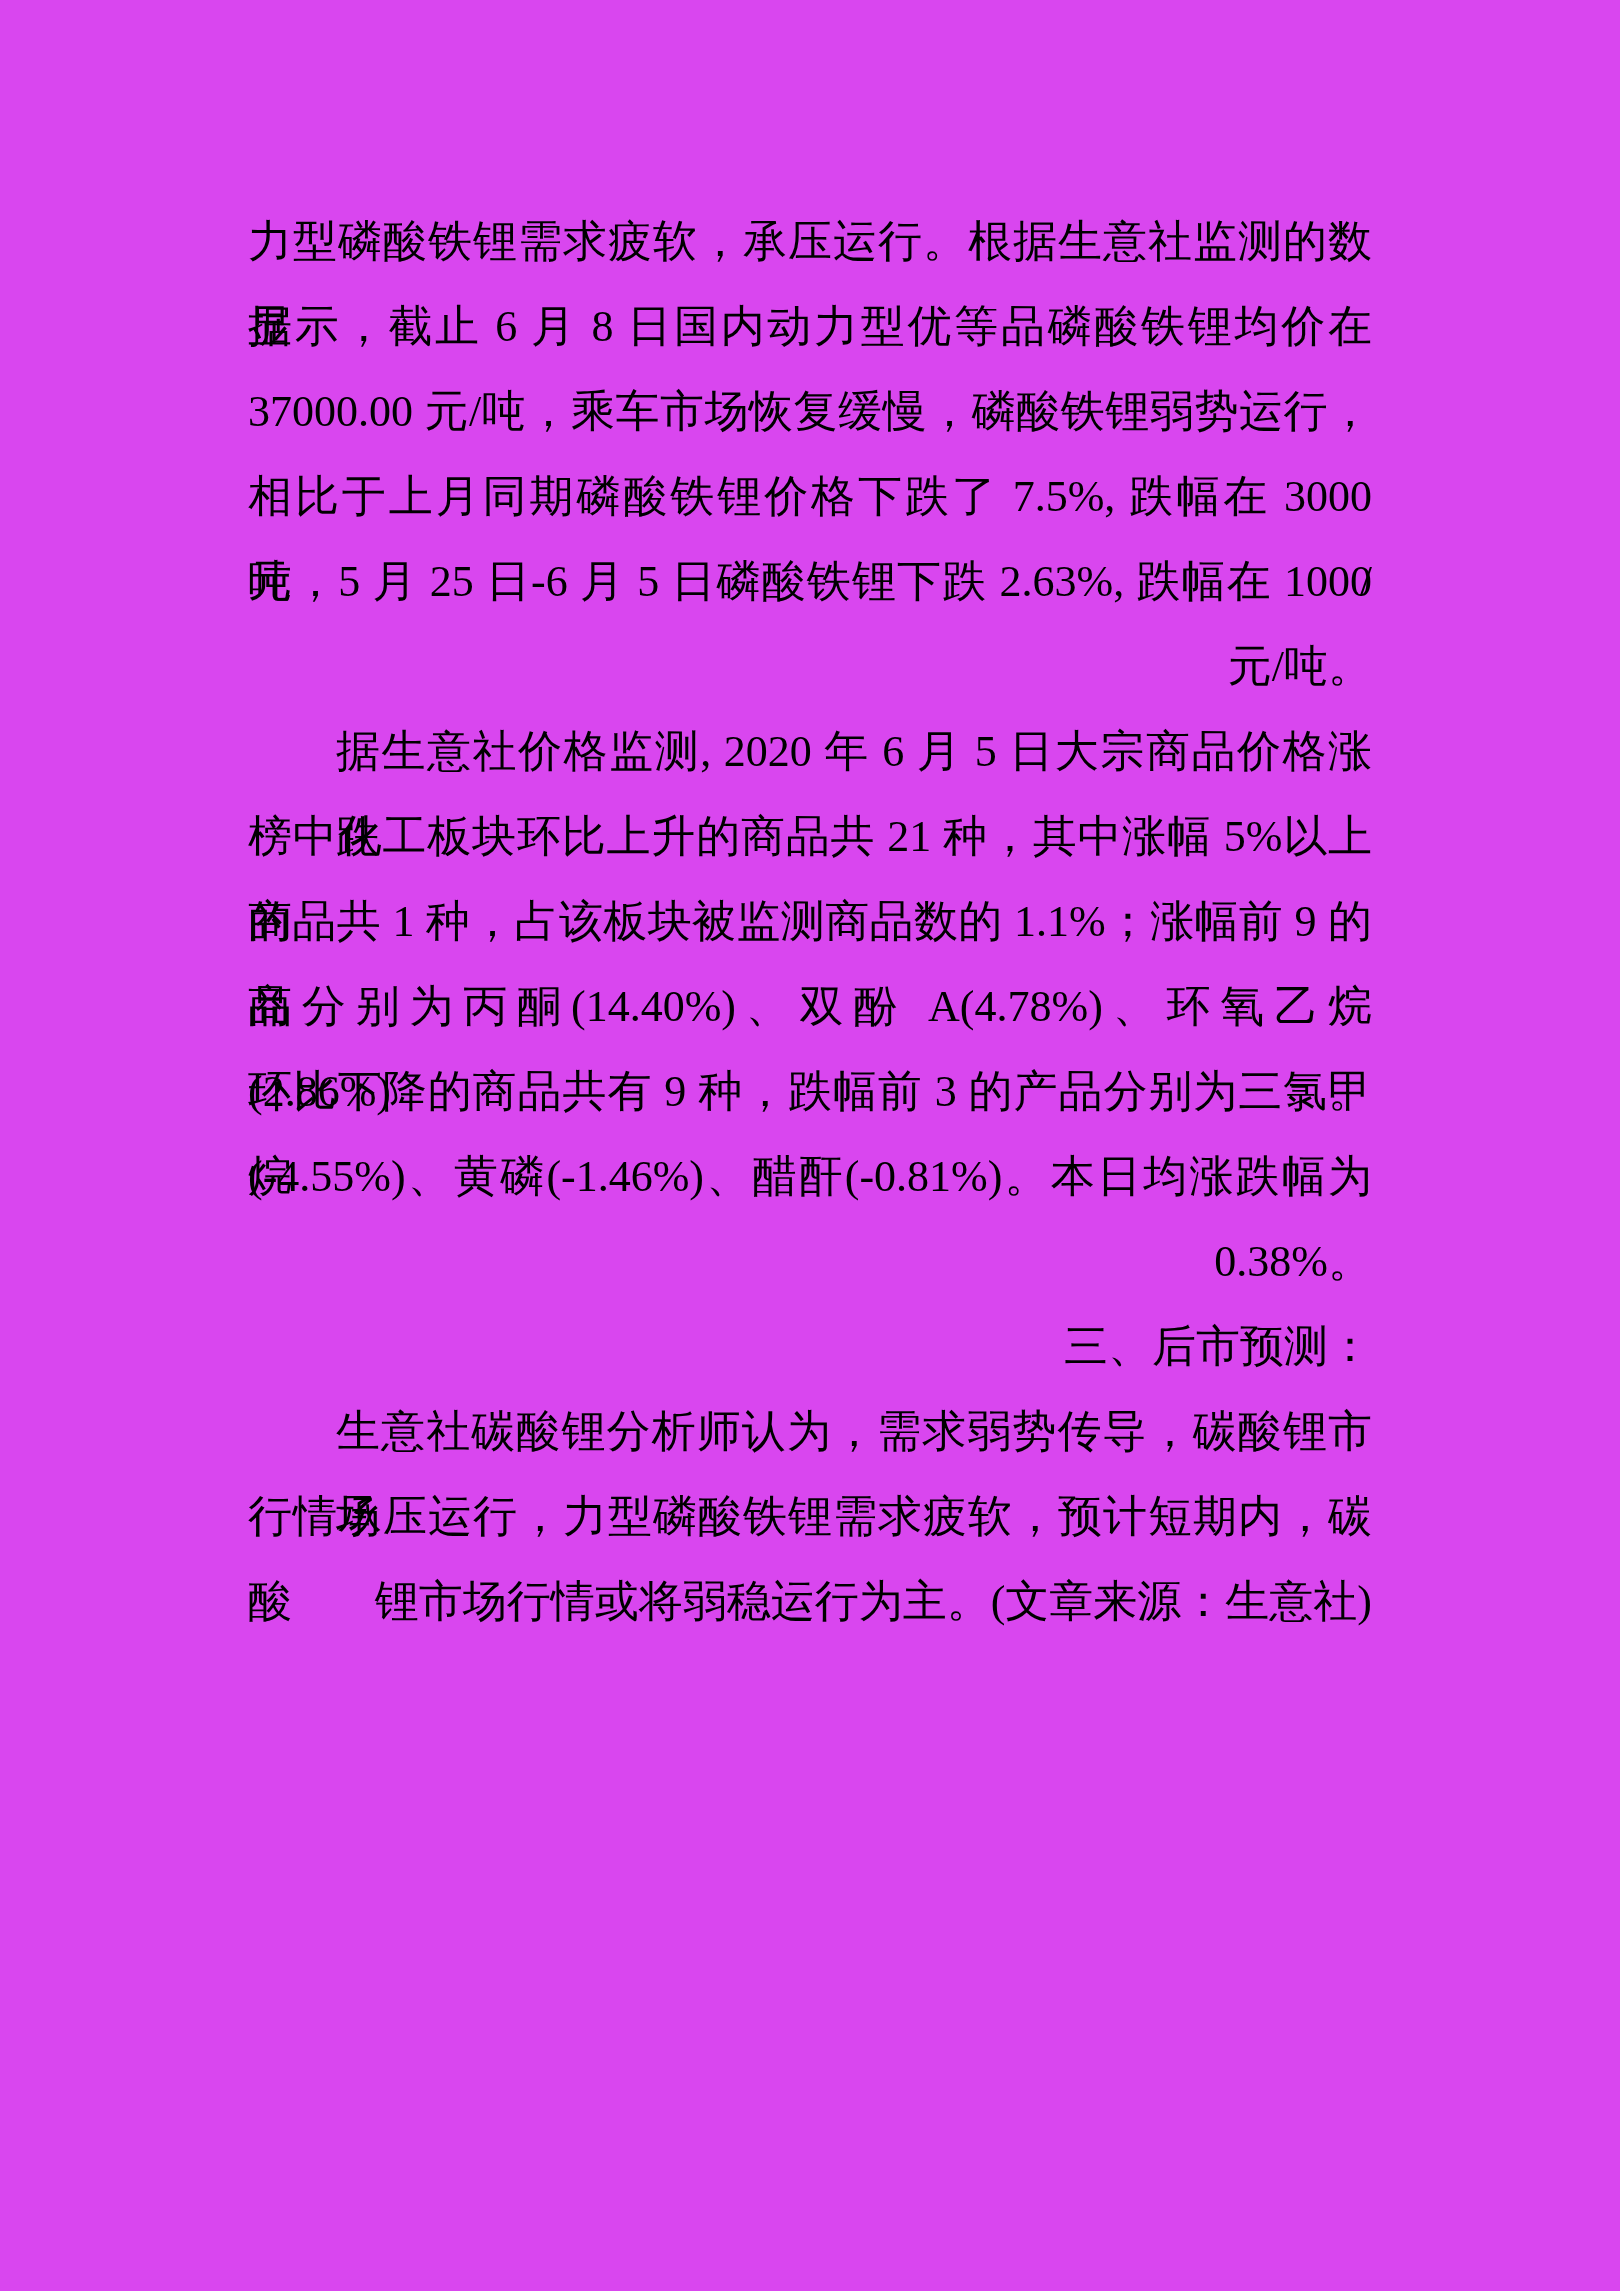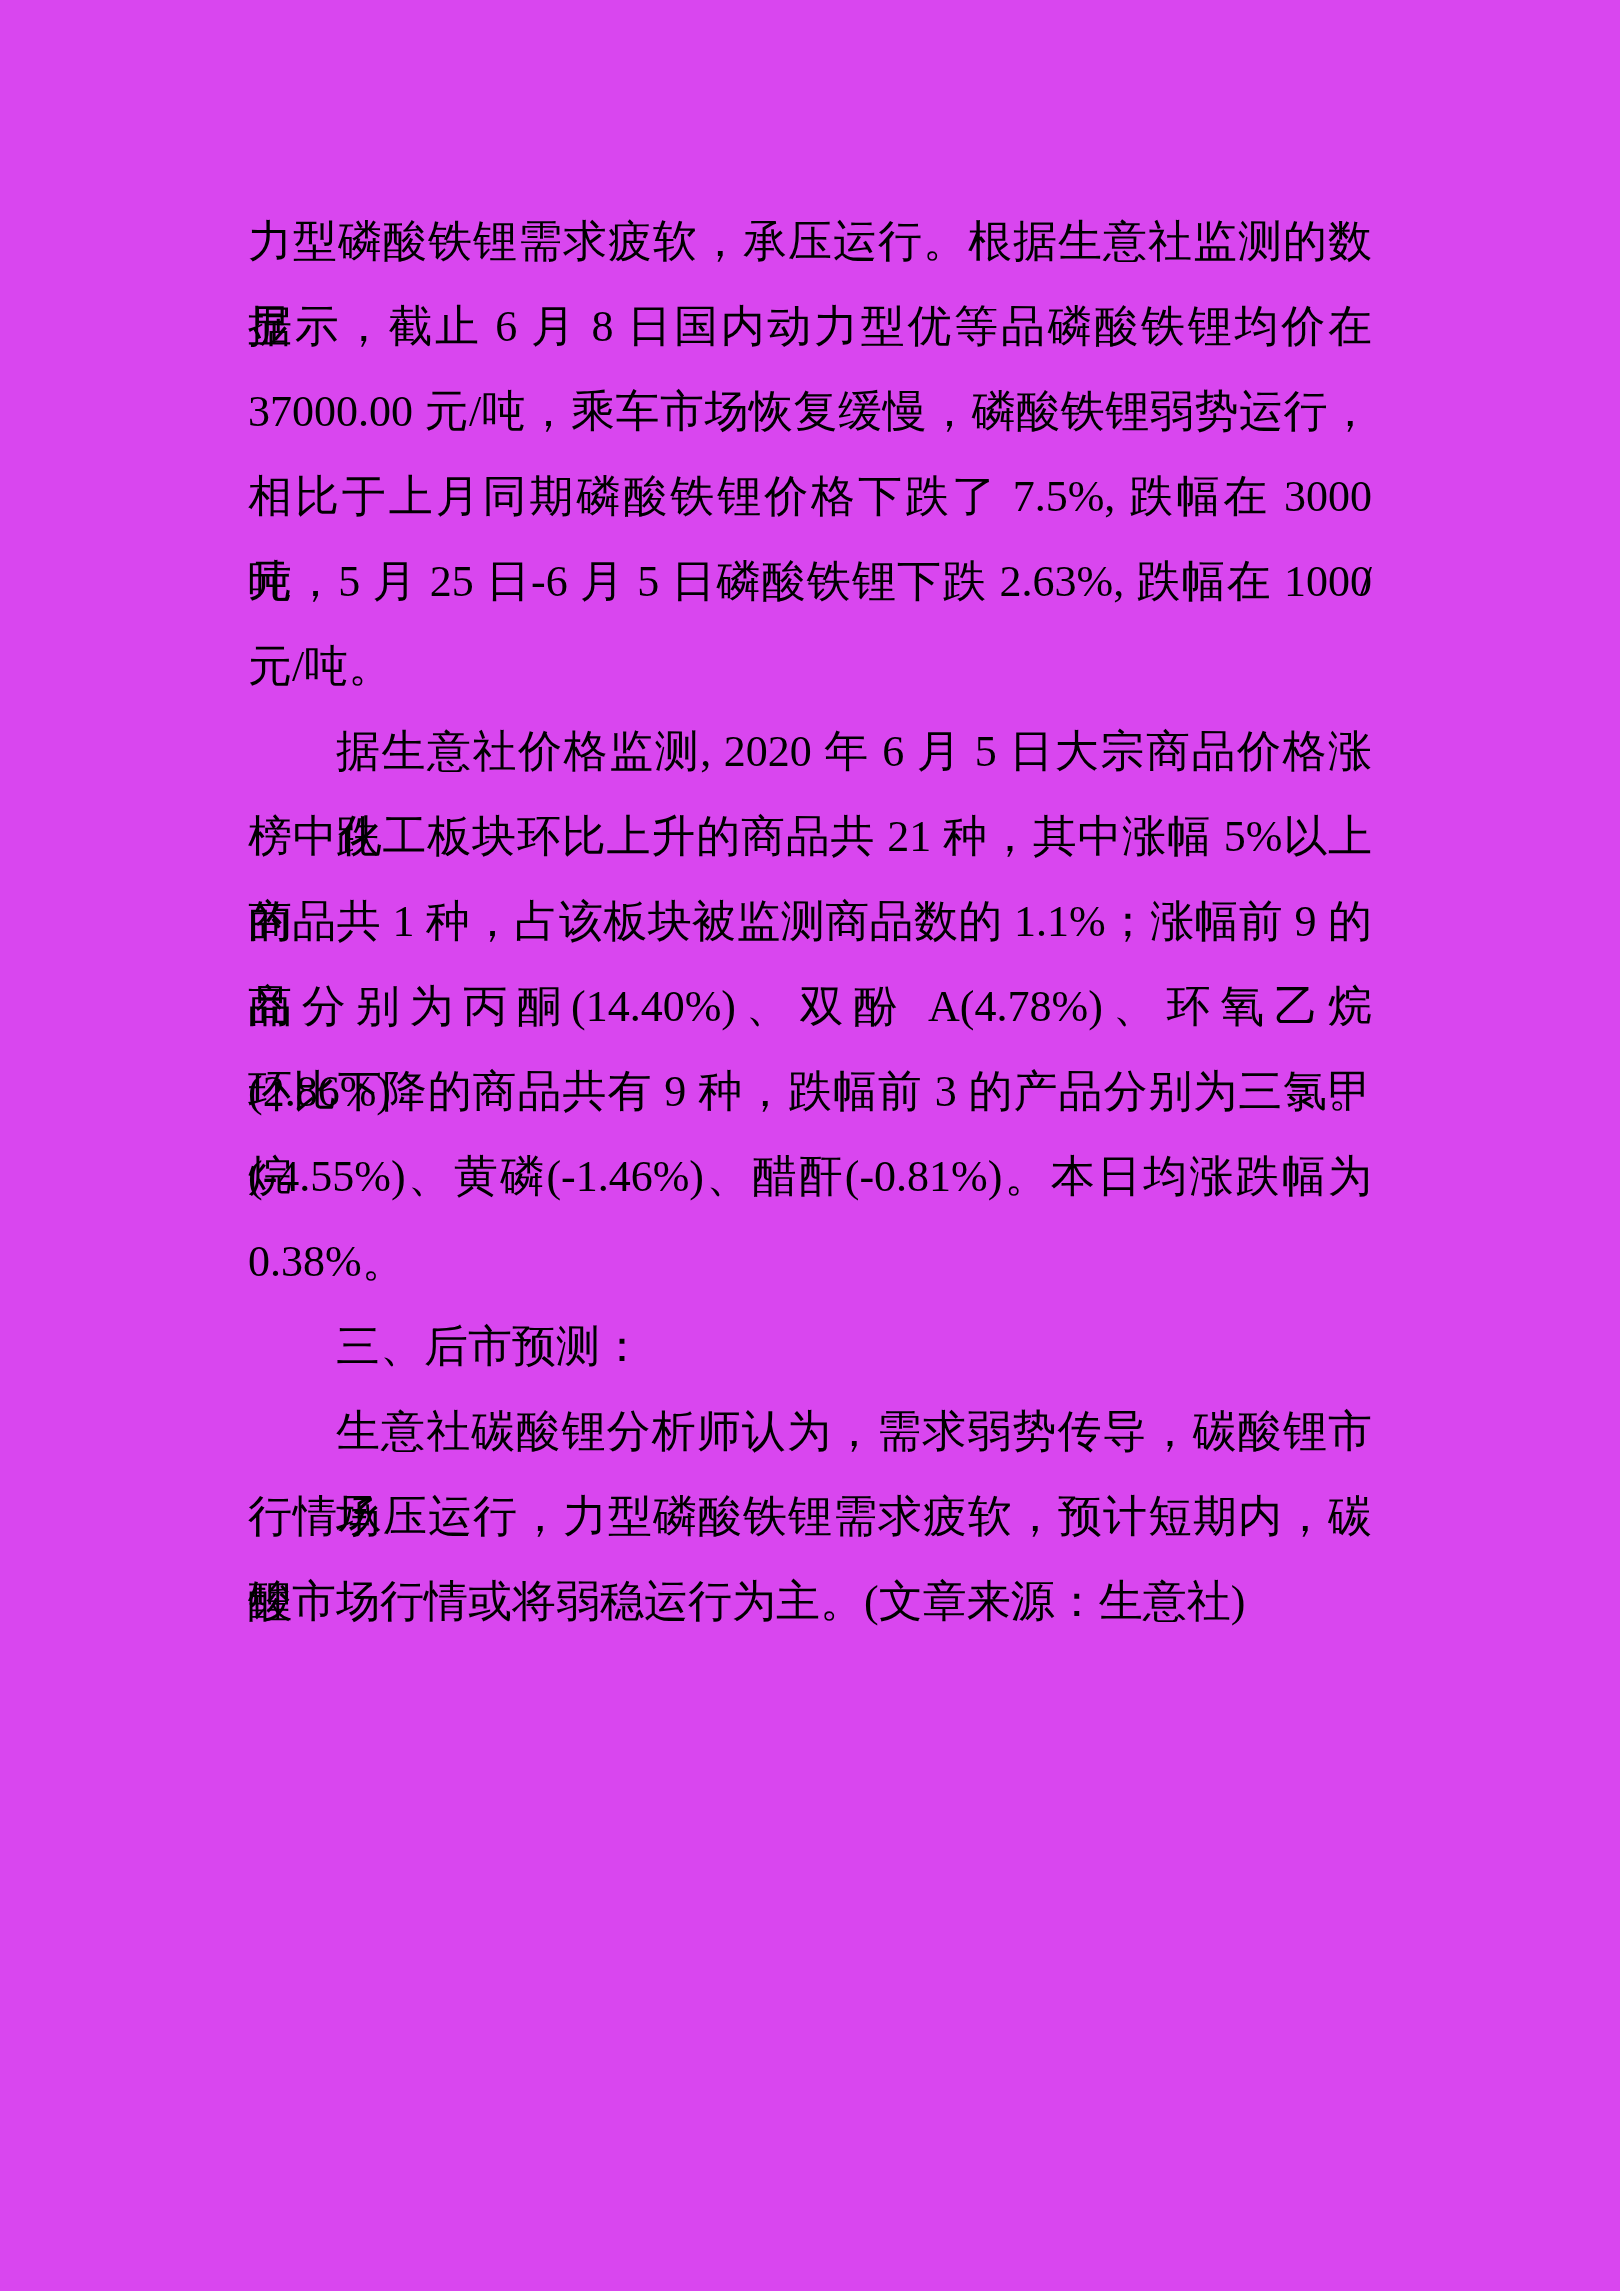--- a/index.html
+++ b/index.html
@@ -19,21 +19,21 @@
     position: absolute;
     left: 248px;
     top: 199px;
     width: 1124px;
     color: #000000;
   }
   .line {
     font-size: 44px;
     line-height: 85px;
     height: 85px;
-    text-align: left;
+    text-align: right;
     white-space: normal;
   }
   .line.fill {
     text-align: justify;
     text-align-last: justify;
     text-justify: inter-character;
   }
   .line.indent2 {
     padding-left: 88px;
   }

